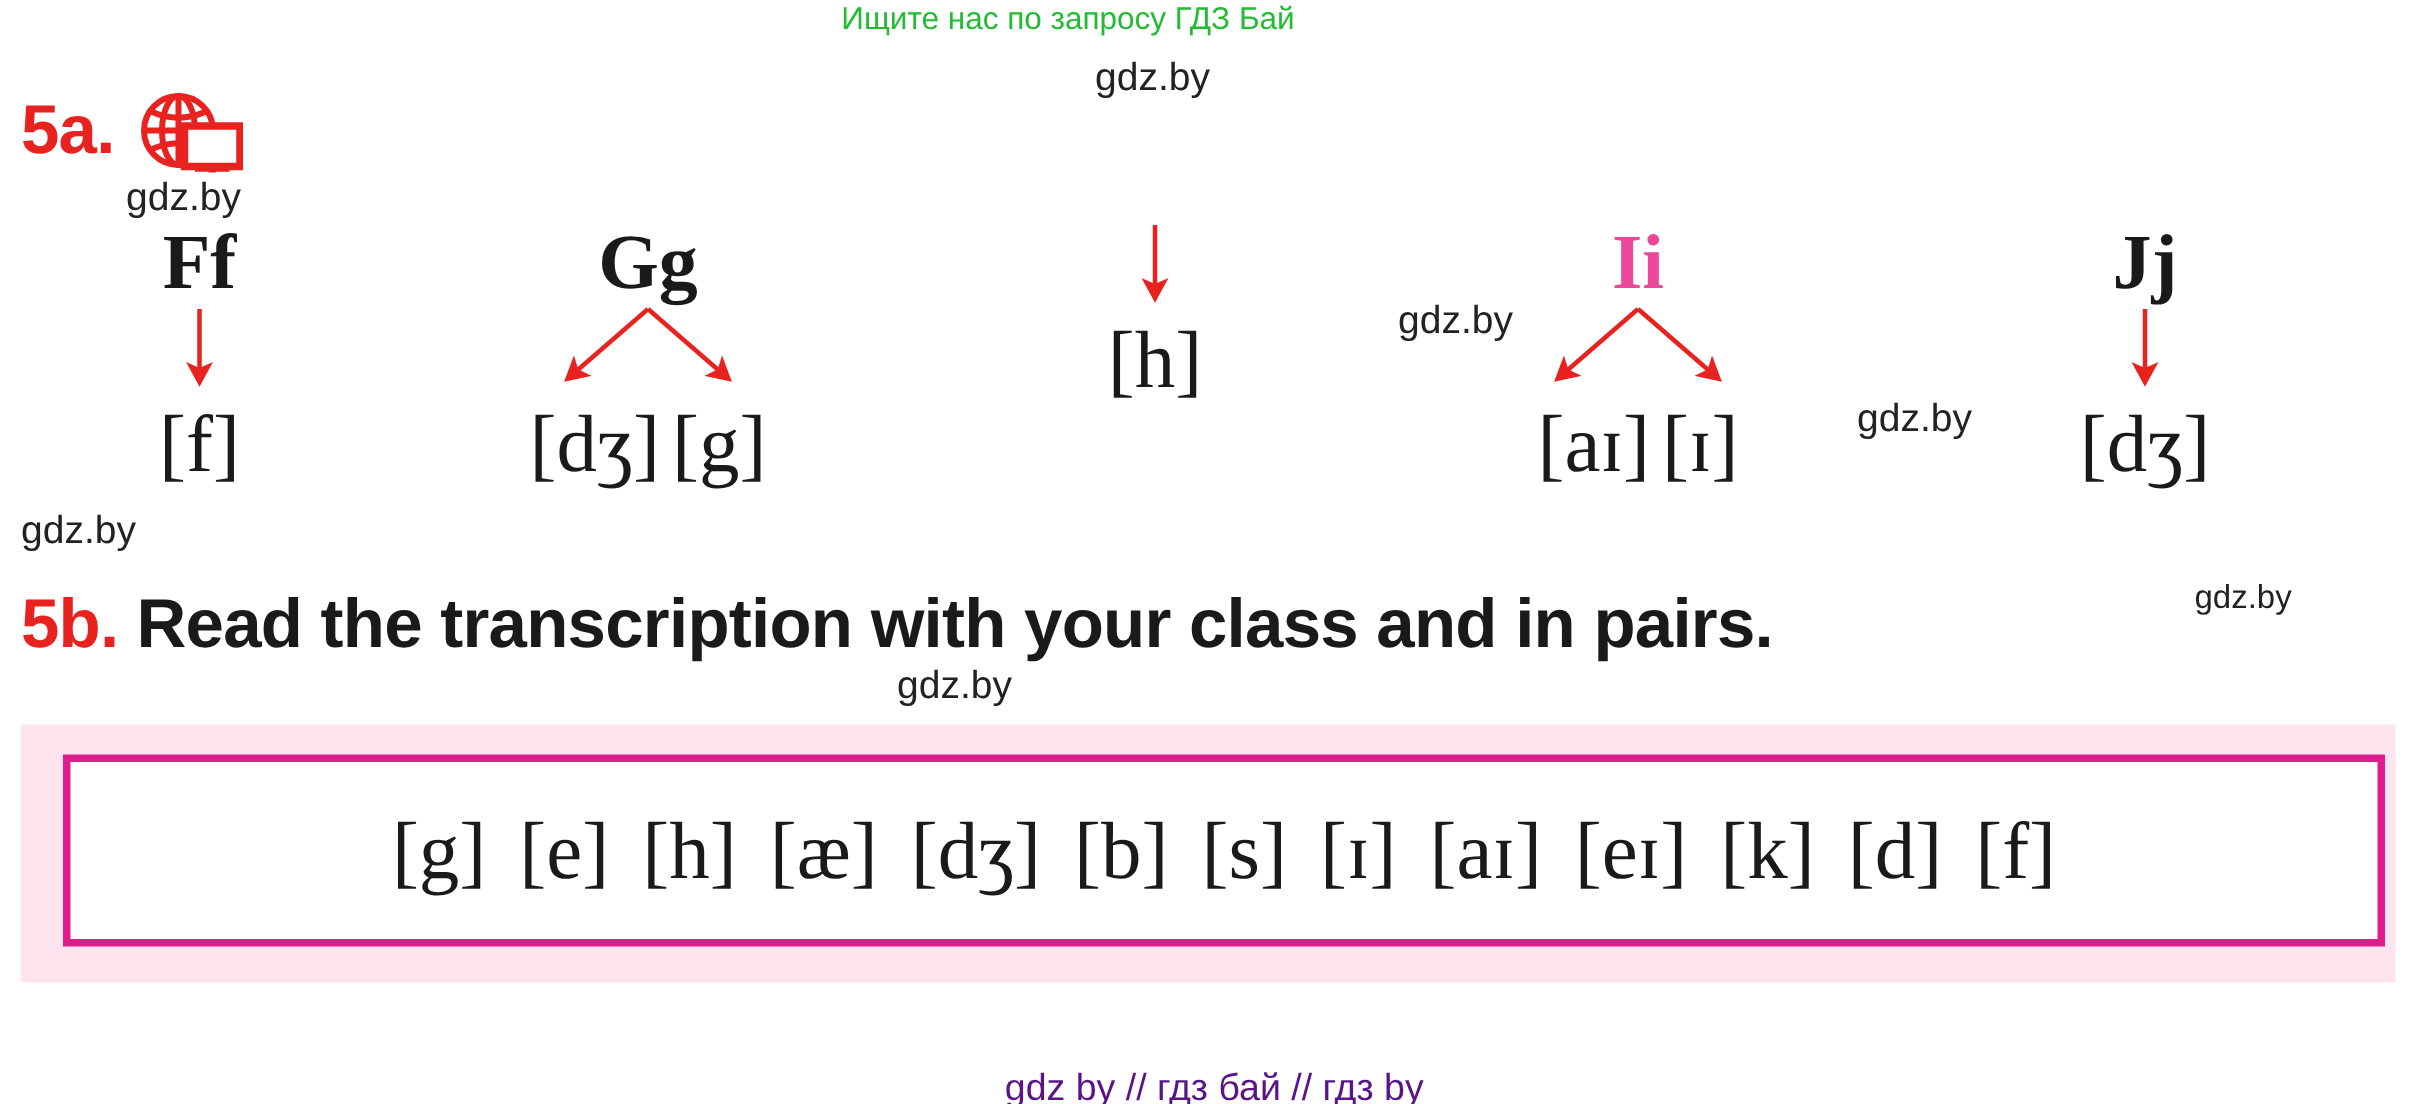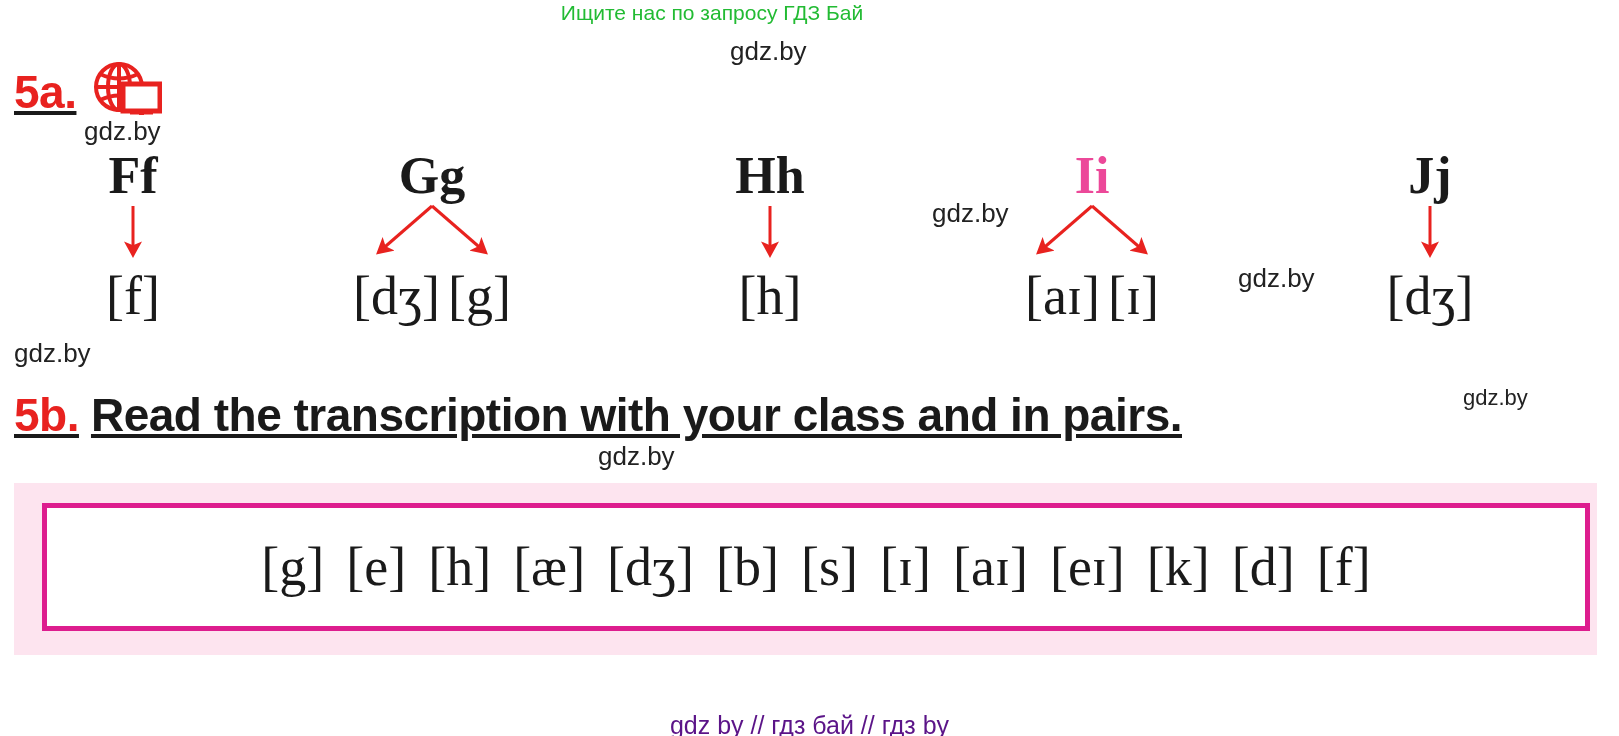--- a/index.html
+++ b/index.html
@@ -38,22 +38,20 @@
     line-height: 26px;
     color: #222222;
     white-space: nowrap;
   }
 
   
   .ex-head {
     position: absolute;
     white-space: nowrap;
     display: flex;
-    align-items: flex-end;
-    text-decoration: underline;
   }
   #head-5a { left: 14px; top: 62px; }
   .ex-num {
     font-family: "Liberation Sans", sans-serif;
     font-weight: bold;
     color: #e8221f;
     font-size: 46px;
     line-height: 48px;
     letter-spacing: -0.5px;
   }
@@ -235,21 +233,20 @@
           <line x1="150" y1="2" x2="97" y2="48" stroke="#e8221f" stroke-width="3" marker-end="url(#ah1)"></line>
           <line x1="150" y1="2" x2="203" y2="48" stroke="#e8221f" stroke-width="3" marker-end="url(#ah1)"></line>
         </svg>
       </div>
       <div class="sounds-row">
         <span class="sound">[dʒ]</span>
         <span class="sound">[g]</span>
       </div>
     </div>
     <div class="letter-group" style="left: 620px; top: 0px; width: 300px;">
-      <div class="letter-label">Hh</div>
       <div class="arrows">
         <svg width="300" height="62" viewBox="0 0 300 62">
           <defs>
             <marker id="ah2" markerWidth="6" markerHeight="6" refX="4.2" refY="3" orient="auto" markerUnits="strokeWidth">
               <path d="M0,0 L5.5,3 L0,6 L1.3,3 Z" fill="#e8221f"></path>
             </marker>
           </defs>
           <line x1="150" y1="2" x2="150" y2="50" stroke="#e8221f" stroke-width="3" marker-end="url(#ah2)"></line>
         </svg>
       </div>

